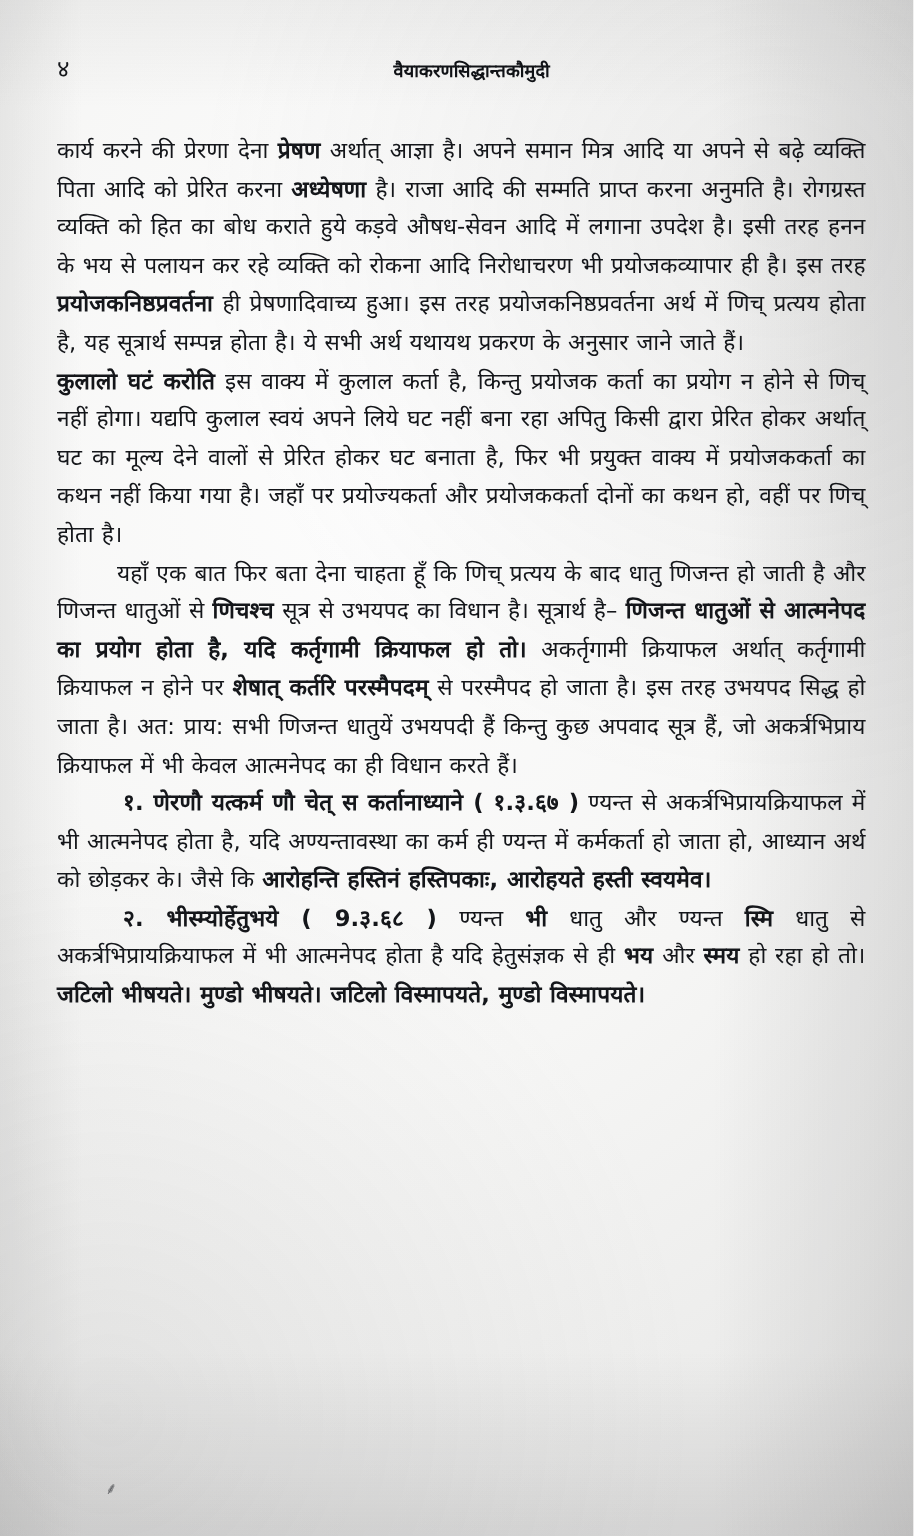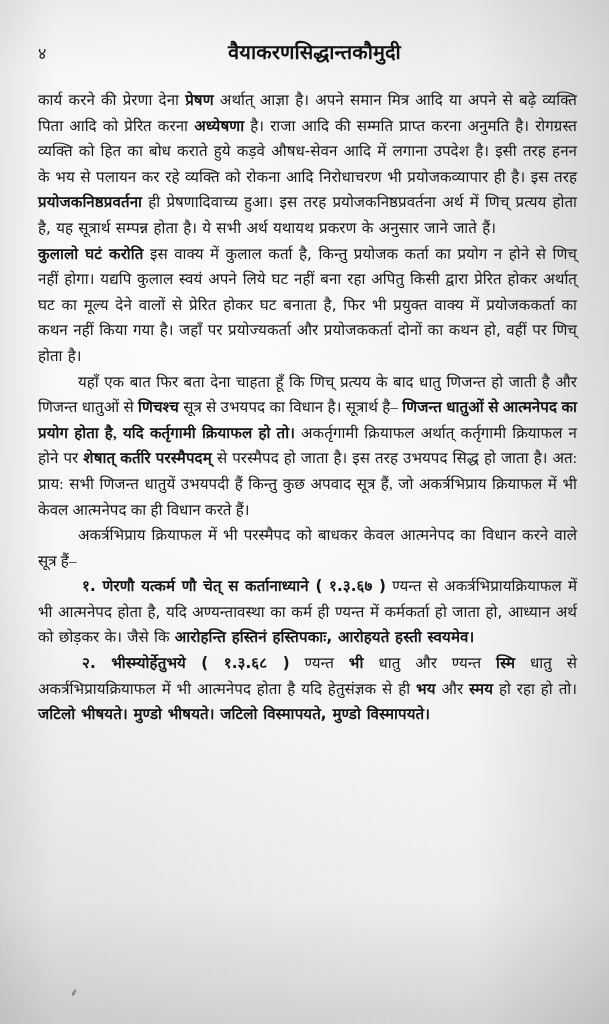--- a/index.html
+++ b/index.html
@@ -63,21 +63,21 @@
     width: 62px;
     flex: 0 0 62px;
     font-size: 16px;
     line-height: 1;
     color: #15171b;
     letter-spacing: 0.2px;
   }
   .head-title {
     flex: 1 1 auto;
     text-align: center;
-    font-size: 20px;
+    font-size: 12px;
     font-weight: 700;
     letter-spacing: 0.1px;
     color: #101216;
     padding-right: 48px;
   }
 
   
   .body-text {
     font-size: 15.1px;
     line-height: 25.6px;
@@ -87,21 +87,20 @@
     word-spacing: 0.4px;
   }
   .para {
     margin: 0 0 0 0;
   }
   .para + .para {
     margin-top: 0;
   }
   .para.indent {
     text-indent: 40px;
-    font-family: Liberation Serif, serif;
   }
   .para.indent-sutra {
     text-indent: 44px;
   }
   b, strong, .bd {
     font-weight: 700;
     letter-spacing: 0.1px;
   }
 
   .footer-mark {
@@ -124,21 +123,20 @@
 
     <div class="running-head">
       <div class="folio">४</div>
       <div class="head-title">वैयाकरणसिद्धान्तकौमुदी</div>
     </div>
 
     <div class="body-text">
       <p class="para">कार्य करने की प्रेरणा देना <b>प्रेषण</b> अर्थात् आज्ञा है। अपने समान मित्र आदि या अपने से बढ़े व्यक्ति पिता आदि को प्रेरित करना <b>अध्येषणा</b> है। राजा आदि की सम्मति प्राप्त करना अनुमति है। रोगग्रस्त व्यक्ति को हित का बोध कराते हुये कड़वे औषध-सेवन आदि में लगाना उपदेश है। इसी तरह हनन के भय से पलायन कर रहे व्यक्ति को रोकना आदि निरोधाचरण भी प्रयोजकव्यापार ही है। इस तरह <b>प्रयोजकनिष्ठप्रवर्तना</b> ही प्रेषणादिवाच्य हुआ। इस तरह प्रयोजकनिष्ठप्रवर्तना अर्थ में णिच् प्रत्यय होता है, यह सूत्रार्थ सम्पन्न होता है। ये सभी अर्थ यथायथ प्रकरण के अनुसार जाने जाते हैं।</p>
       <p class="para"><b>कुलालो घटं करोति</b> इस वाक्य में कुलाल कर्ता है, किन्तु प्रयोजक कर्ता का प्रयोग न होने से णिच् नहीं होगा। यद्यपि कुलाल स्वयं अपने लिये घट नहीं बना रहा अपितु किसी द्वारा प्रेरित होकर अर्थात् घट का मूल्य देने वालों से प्रेरित होकर घट बनाता है, फिर भी प्रयुक्त वाक्य में प्रयोजककर्ता का कथन नहीं किया गया है। जहाँ पर प्रयोज्यकर्ता और प्रयोजककर्ता दोनों का कथन हो, वहीं पर णिच् होता है।</p>
       <p class="para indent">यहाँ एक बात फिर बता देना चाहता हूँ कि णिच् प्रत्यय के बाद धातु णिजन्त हो जाती है और णिजन्त धातुओं से <b>णिचश्च</b> सूत्र से उभयपद का विधान है। सूत्रार्थ है– <b>णिजन्त धातुओं से आत्मनेपद का प्रयोग होता है, यदि कर्तृगामी क्रियाफल हो तो।</b> अकर्तृगामी क्रियाफल अर्थात् कर्तृगामी क्रियाफल न होने पर <b>शेषात् कर्तरि परस्मैपदम्</b> से परस्मैपद हो जाता है। इस तरह उभयपद सिद्ध हो जाता है। अत: प्राय: सभी णिजन्त धातुयें उभयपदी हैं किन्तु कुछ अपवाद सूत्र हैं, जो अकर्त्रभिप्राय क्रियाफल में भी केवल आत्मनेपद का ही विधान करते हैं।</p>
-      <p class="para indent">अकर्त्रभिप्राय क्रियाफल में भी परस्मैपद को बाधकर केवल आत्मनेपद का विधान करने वाले सूत्र हैं–</p>
       <p class="para indent-sutra"><b>१. णेरणौ यत्कर्म णौ चेत् स कर्तानाध्याने ( १.३.६७ )</b> ण्यन्त से अकर्त्रभिप्रायक्रियाफल में भी आत्मनेपद होता है, यदि अण्यन्तावस्था का कर्म ही ण्यन्त में कर्मकर्ता हो जाता हो, आध्यान अर्थ को छोड़कर के। जैसे कि <b>आरोहन्ति हस्तिनं हस्तिपकाः, आरोहयते हस्ती स्वयमेव।</b></p>
-      <p class="para indent-sutra"><b>२. भीस्म्योर्हेतुभये ( १.३.६८ )</b> ण्यन्त <b>भी</b> धातु और ण्यन्त <b>स्मि</b> धातु से अकर्त्रभिप्रायक्रियाफल में भी आत्मनेपद होता है यदि हेतुसंज्ञक से ही <b>भय</b> और <b>स्मय</b> हो रहा हो तो। <b>जटिलो भीषयते। मुण्डो भीषयते। जटिलो विस्मापयते, मुण्डो विस्मापयते।</b></p>
+      <p class="para indent-sutra"><b>२. भीस्म्योर्हेतुभये ( 9.३.६८ )</b> ण्यन्त <b>भी</b> धातु और ण्यन्त <b>स्मि</b> धातु से अकर्त्रभिप्रायक्रियाफल में भी आत्मनेपद होता है यदि हेतुसंज्ञक से ही <b>भय</b> और <b>स्मय</b> हो रहा हो तो। <b>जटिलो भीषयते। मुण्डो भीषयते। जटिलो विस्मापयते, मुण्डो विस्मापयते।</b></p>
     </div>
 
   </div>
 
   <div class="footer-mark">⸙</div>
 </div>
 
 </body></html>

